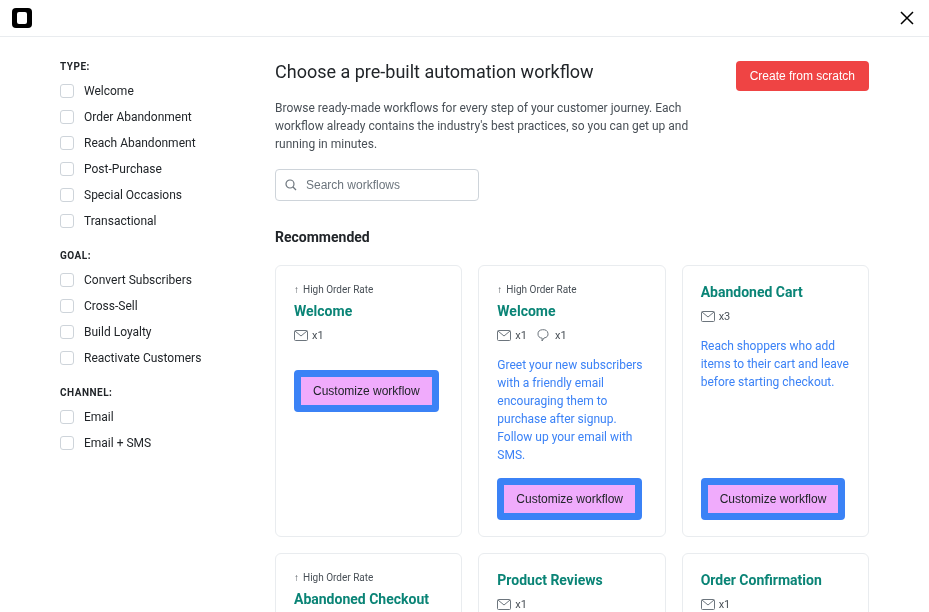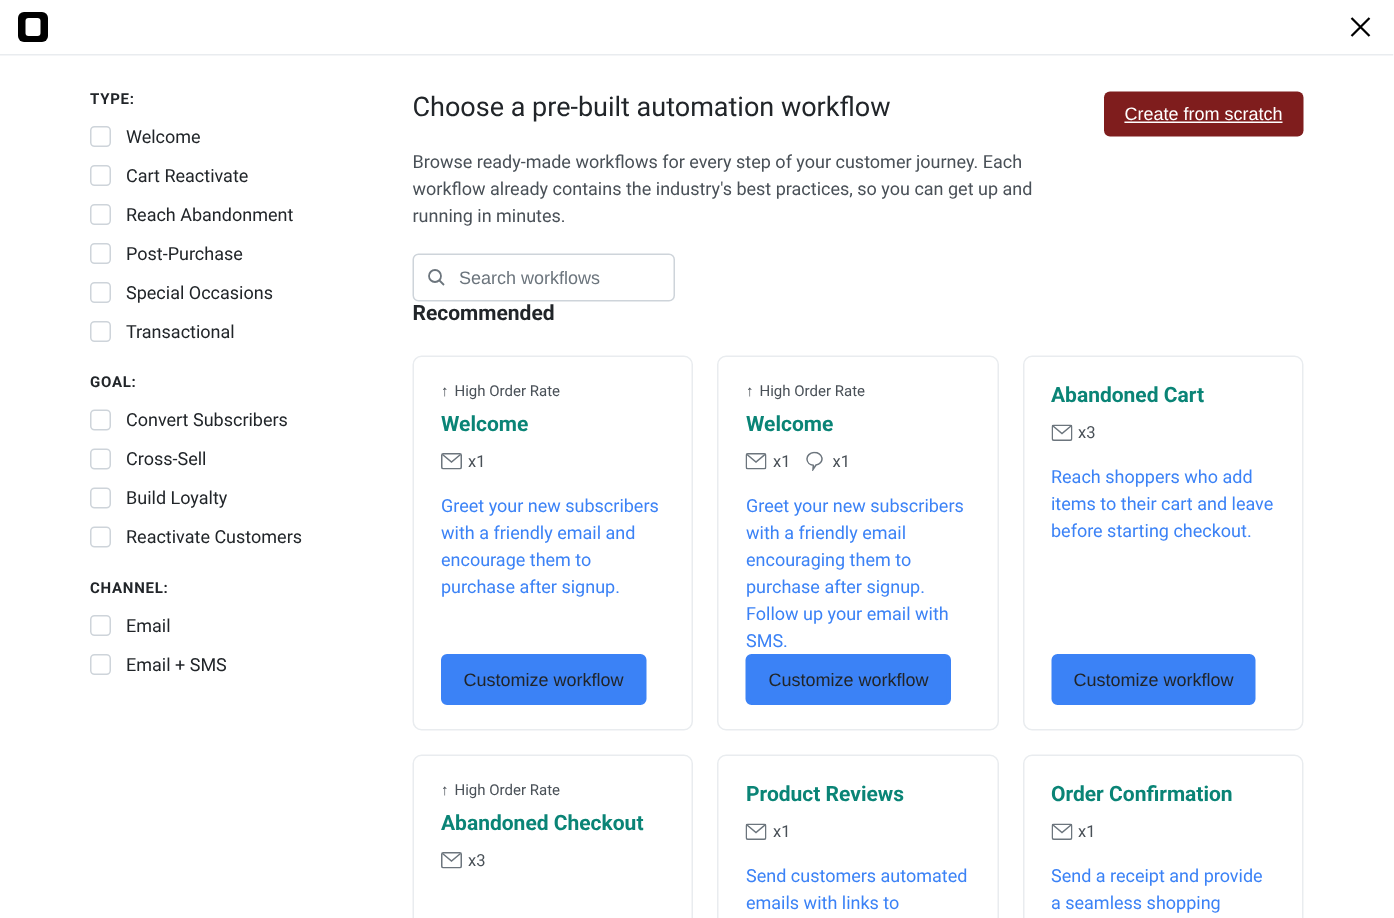--- a/index.html
+++ b/index.html
@@ -12,34 +12,34 @@
 .sidebar { width: 175px; flex-shrink: 0; }
 .filter-group { margin-bottom: 22px; }
 .filter-heading { font-size: 10px; font-weight: 700; letter-spacing: 0.5px; color: #212529; margin-bottom: 12px; }
 .filter-item { display: flex; align-items: center; gap: 10px; margin-bottom: 12px; cursor: pointer; }
 .checkbox { width: 14px; height: 14px; border: 1px solid #ced4da; border-radius: 3px; flex-shrink: 0; }
 .filter-label { font-size: 12px; color: #212529; }
 .main { flex: 1; }
 .header-row { display: flex; justify-content: space-between; align-items: flex-start; margin-bottom: 8px; }
 .page-title { font-size: 18px; font-weight: 400; color: #212529; }
 .page-desc { font-size: 12px; color: #495057; max-width: 420px; line-height: 1.5; margin-bottom: 16px; }
-.create-btn { background: #7f1d1d; color: #fff; border: none; border-radius: 4px; padding: 8px 14px; font-size: 12px; cursor: pointer; text-decoration: underline; }
-.search-wrap { position: relative; width: 175px; }
+.create-btn { background: #ef4444; color: #fff; border: none; border-radius: 4px; padding: 8px 14px; font-size: 12px; cursor: pointer; }
+.search-wrap { position: relative; width: 204px; margin-bottom: 28px; }
 .search-icon { position: absolute; left: 10px; top: 50%; transform: translateY(-50%); color: #6c757d; }
 .search-input { width: 100%; padding: 8px 10px 8px 30px; border: 1px solid #ced4da; border-radius: 4px; font-size: 12px; }
 .search-input::placeholder { color: #6c757d; }
 .section-title { font-size: 14px; font-weight: 700; margin-bottom: 20px; }
 .grid { display: grid; grid-template-columns: repeat(3, 1fr); gap: 16px; }
 .card { border: 1px solid #e9ecef; border-radius: 6px; padding: 18px 18px 16px 18px; display: flex; flex-direction: column; min-height: 220px; }
 .card-tag { font-size: 10px; color: #495057; display: flex; align-items: center; gap: 4px; margin-bottom: 8px; }
 .card-title { font-size: 14px; font-weight: 700; color: #0a8476; margin-bottom: 10px; }
 .channel-row { display: flex; gap: 10px; margin-bottom: 14px; }
 .channel-item { display: flex; align-items: center; gap: 4px; font-size: 11px; color: #495057; }
 .card-desc { font-size: 12px; color: #3b82f6; line-height: 1.5; flex: 1; }
-.card-btn { align-self: flex-start; background: #3b82f6; border: 3px solid #3b82f6; border-radius: 4px; padding: 7px 12px; font-size: 12px; cursor: pointer; color: #212529; }
+.card-btn { margin-top: 14px; align-self: flex-start; background: #f0abfc; border: 7px solid #3b82f6; border-radius: 4px; padding: 7px 12px; font-size: 12px; cursor: pointer; color: #212529; }
 svg { display: block; }
 .arrow-up { font-size: 10px; color: #495057; }
 </style>
 </head>
 <body>
 
 <div class="topbar">
   <div class="logo">
       <div class="logo-inner"></div>
     </div>
@@ -54,21 +54,21 @@
   <aside class="sidebar">
     <div class="filter-group">
       <div class="filter-heading">TYPE:</div>
       <div id="type-list">
           <div class="filter-item">
             <div class="checkbox"></div>
             <span class="filter-label">Welcome</span>
           </div>
           <div class="filter-item">
             <div class="checkbox"></div>
-            <span class="filter-label">Cart Reactivate</span>
+            <span class="filter-label">Order Abandonment</span>
           </div>
           <div class="filter-item">
             <div class="checkbox"></div>
             <span class="filter-label">Reach Abandonment</span>
           </div>
           <div class="filter-item">
             <div class="checkbox"></div>
             <span class="filter-label">Post-Purchase</span>
           </div>
           <div class="filter-item">
@@ -145,21 +145,20 @@
           <div class="card-title">Welcome</div>
           <div class="channel-row">
             <div class="channel-item">
               <svg width="14" height="11" viewBox="0 0 14 11">
                 <rect x="0.5" y="0.5" width="13" height="10" rx="1" stroke="#6c757d" stroke-width="1" fill="none"></rect>
                 <path d="M1 1 L7 6 L13 1" stroke="#6c757d" stroke-width="1" fill="none"></path>
               </svg>
               <span>x1</span>
             </div>
           </div>
-          <div class="card-desc">Greet your new subscribers with a friendly email and encourage them to purchase after signup.</div>
           <button class="card-btn">Customize workflow</button>
         </div>
         <div class="card">
           <div class="card-tag">
             <span class="arrow-up">↑</span>
             <span>High Order Rate</span>
           </div>
           <div class="card-title">Welcome</div>
           <div class="channel-row">
             <div class="channel-item">

